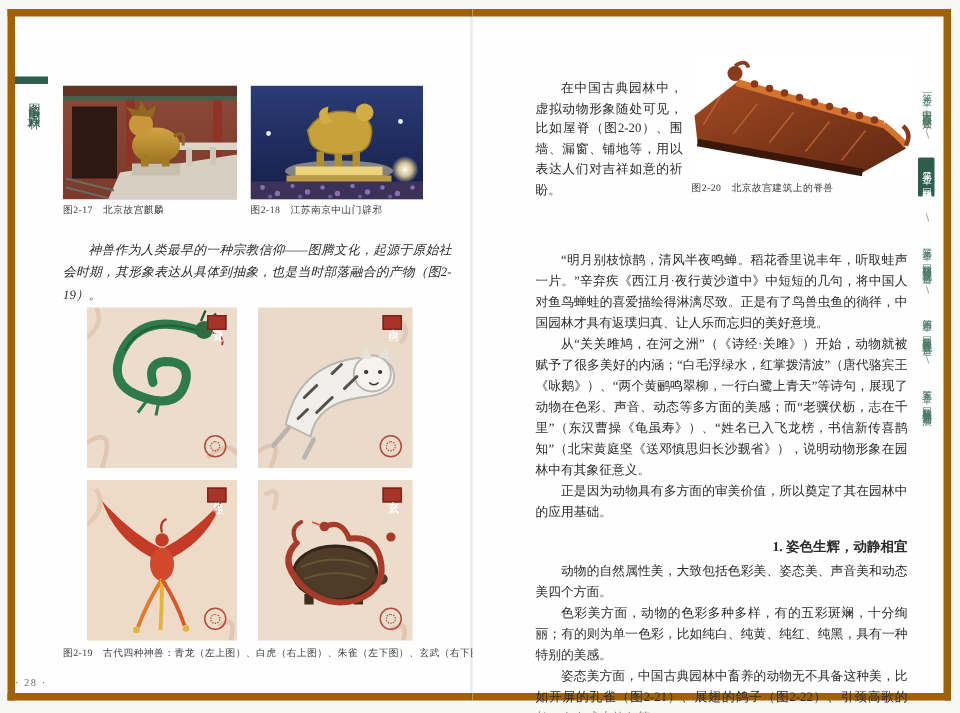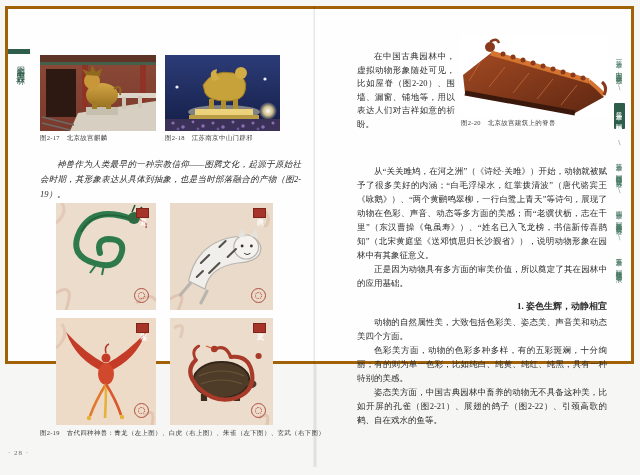--- a/index.html
+++ b/index.html
@@ -2,21 +2,21 @@
 <html><head>
 <meta charset="utf-8">
 <style>
   html,body{margin:0;padding:0;}
   body{
     width:640px;height:475px;position:relative;overflow:hidden;
     background:#f6f6f4;
     font-family:"Liberation Serif","DejaVu Serif",serif;
     color:#2b2b2b;
   }
-  .page{position:absolute;top:6px;height:358px;background:#fefefe;border:3px solid #a16207;box-sizing:border-box;}
+  .page{position:absolute;top:6px;height:461px;background:#fefefe;border:5px solid #a16207;box-sizing:border-box;}
   .page-left{left:5px;width:310px;border-right:none;}
   .page-right{left:315px;width:319px;border-left:none;}
   .seam{position:absolute;left:313px;top:6px;height:461px;width:4px;
     background:linear-gradient(90deg,rgba(0,0,0,0.03),rgba(0,0,0,0.10),rgba(0,0,0,0.03));}
 
   
   .spine-left{position:absolute;left:0;top:40px;width:26px;}
   .spine-bar{width:22px;height:5px;background:#2e5d4b;}
   .spine-title{writing-mode:vertical-rl;text-orientation:upright;
     font-size:8px;letter-spacing:2px;color:#2e5d4b;margin:6px 0 0 6px;}
@@ -285,20 +285,21 @@
           <circle cx="122" cy="43" r="2.5"></circle>
       </g>
       <path d="M143,60 Q147,52 141,47" stroke="#8a3a1c" stroke-width="3" fill="none"></path>
     </svg>
   </div>
 
   <div class="figcap" style="left:146px;top:110px;">图2-20　北京故宫建筑上的脊兽</div>
 
 
   <div style="position:absolute;left:42px;right:24px;top:155px;">
+    <p class="rp-para">“明月别枝惊鹊，清风半夜鸣蝉。稻花香里说丰年，听取蛙声一片。”辛弃疾《西江月·夜行黄沙道中》中短短的几句，将中国人对鱼鸟蝉蛙的喜爱描绘得淋漓尽致。正是有了鸟兽虫鱼的徜徉，中国园林才具有返璞归真、让人乐而忘归的美好意境。</p>
     <p class="rp-para">从“关关雎鸠，在河之洲”（《诗经·关雎》）开始，动物就被赋予了很多美好的内涵；“白毛浮绿水，红掌拨清波”（唐代骆宾王《咏鹅》）、“两个黄鹂鸣翠柳，一行白鹭上青天”等诗句，展现了动物在色彩、声音、动态等多方面的美感；而“老骥伏枥，志在千里”（东汉曹操《龟虽寿》）、“姓名已入飞龙榜，书信新传喜鹊知”（北宋黄庭坚《送邓慎思归长沙觐省》），说明动物形象在园林中有其象征意义。</p>
     <p class="rp-para">正是因为动物具有多方面的审美价值，所以奠定了其在园林中的应用基础。</p>
     <h3 class="subsection-h">1. 姿色生辉，动静相宜</h3>
     <p class="rp-para">动物的自然属性美，大致包括色彩美、姿态美、声音美和动态美四个方面。</p>
     <p class="rp-para">色彩美方面，动物的色彩多种多样，有的五彩斑斓，十分绚丽；有的则为单一色彩，比如纯白、纯黄、纯红、纯黑，具有一种特别的美感。</p>
     <p class="rp-para">姿态美方面，中国古典园林中畜养的动物无不具备这种美，比如开屏的孔雀（图2-21）、展翅的鸽子（图2-22）、引颈高歌的鹤、自在戏水的鱼等。</p>
 
   </div>
 
   <div class="rail-right">

